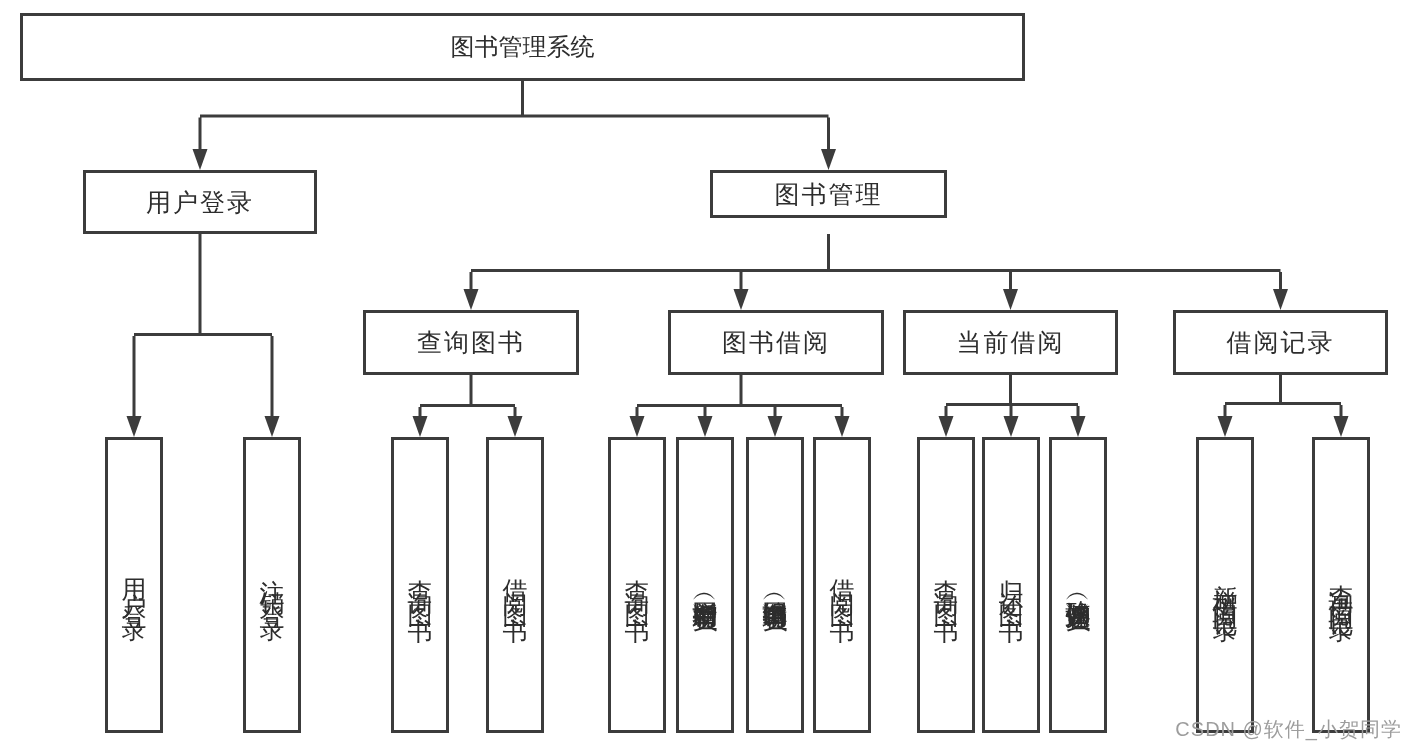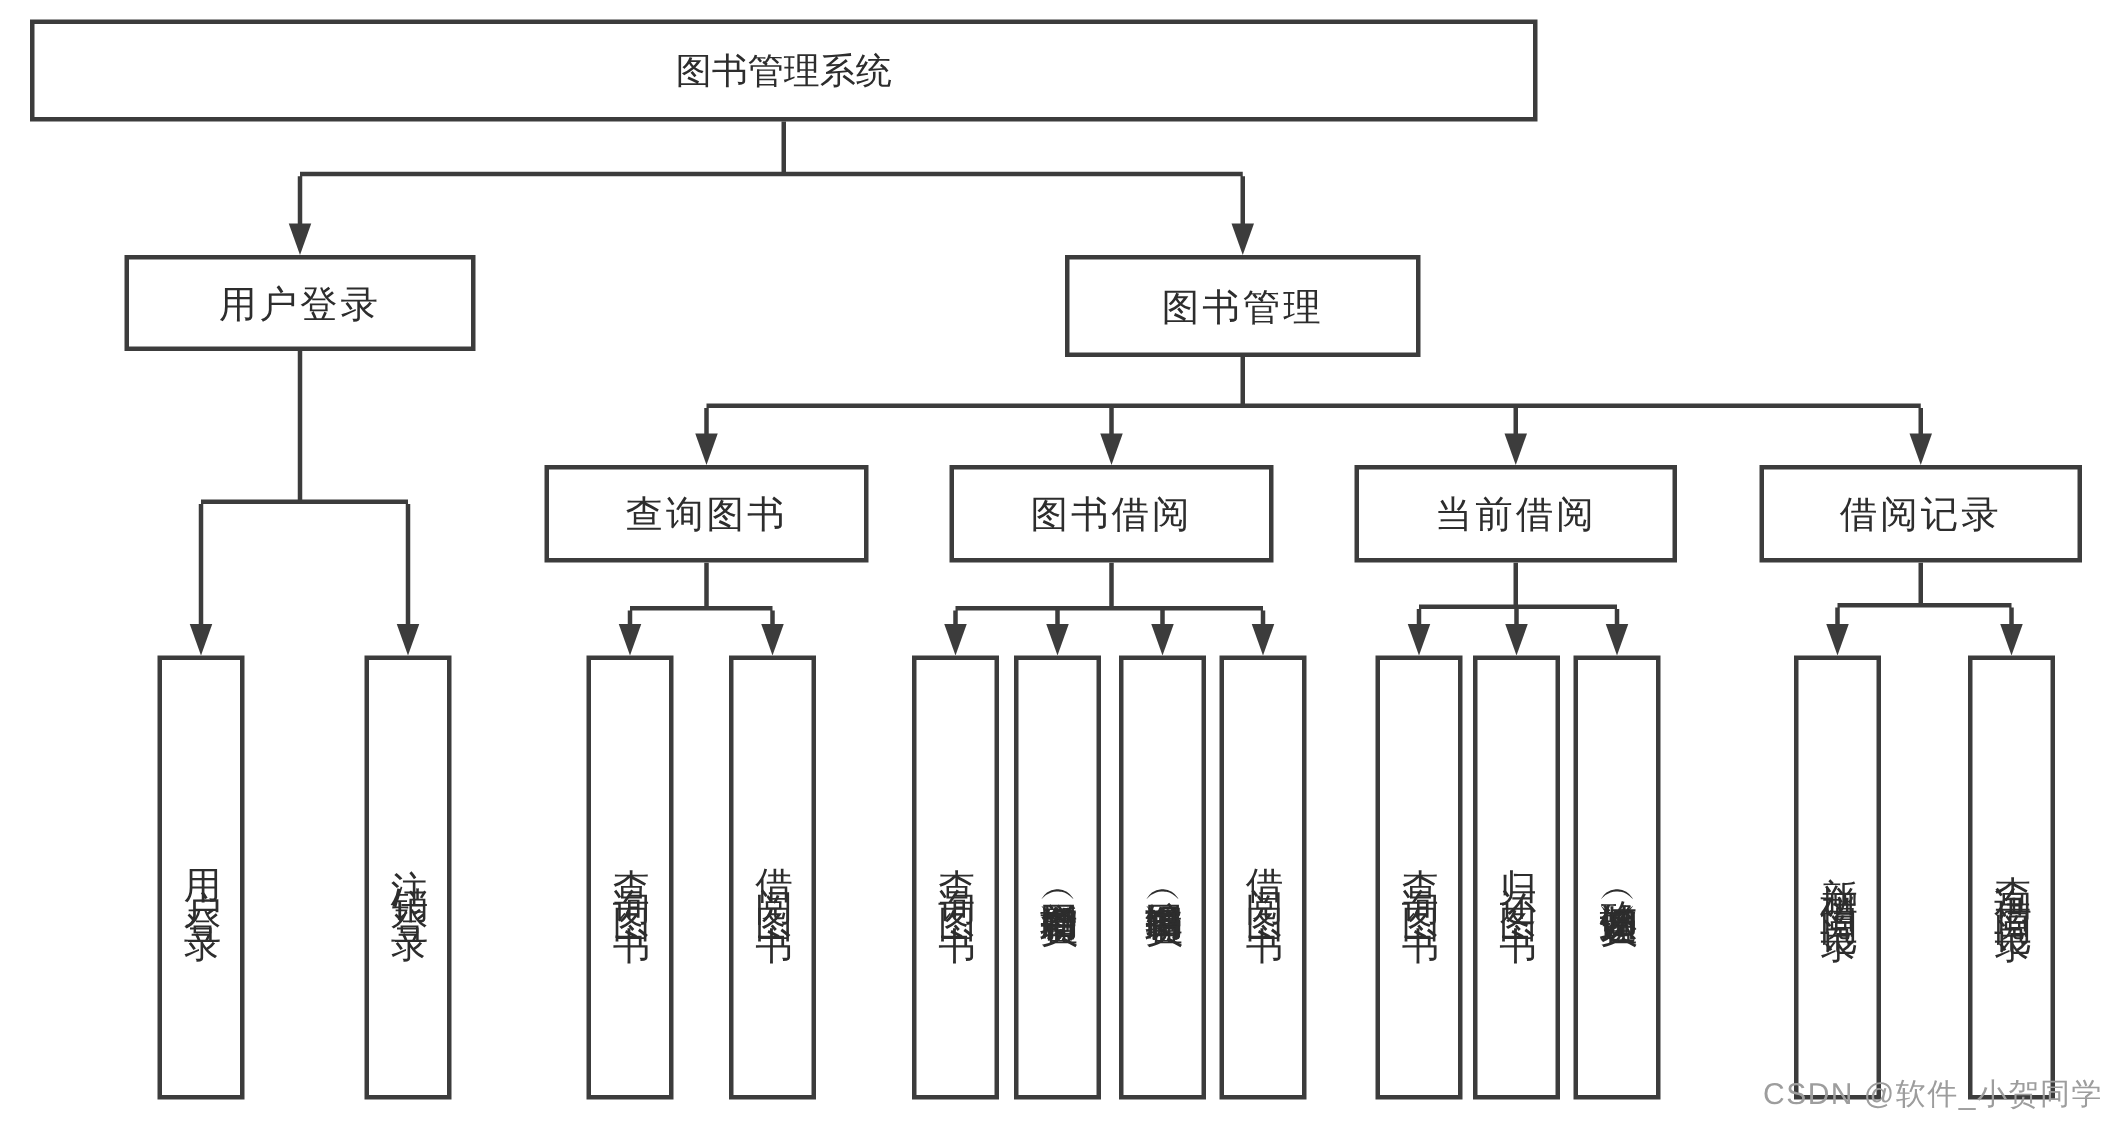--- a/index.html
+++ b/index.html
@@ -40,24 +40,24 @@
     text-orientation: mixed;
     letter-spacing: 13px;
     line-height: 1;
     white-space: nowrap;
   }
   .vbox .vlabel.mid  { letter-spacing: 7px; }
   .vbox .vlabel.long { letter-spacing: 1px; }
   
   .n-root { left: 20px;  top: 13px;  width: 1005px; height: 68px; }
   .n-ul   { left: 83px;  top: 170px; width: 234px;  height: 64px; }
-  .n-bm   { left: 710px; top: 170px; width: 237px;  height: 68px; }
+  .n-bm   { left: 710px; top: 170px; width: 237px;  height: 48px; }
   .n-l3   { top: 310px; width: 216px; height: 65px; }
   .n-rec  { left: 363px; }
-  .n-bb   { left: 633px; font-family: Liberation Mono, monospace; }
+  .n-bb   { left: 668px; font-family: Liberation Mono, monospace; }
   .n-cb   { left: 903px;  width: 215px; }
   .n-br   { left: 1173px; width: 215px; }
   .leaf   { top: 437px; width: 58px; height: 296px; }
   .lf-1a { left: 105px; }  .lf-1b { left: 243px; }
   .lf-2a { left: 391px; }  .lf-2b { left: 486px; }
   .lf-3a { left: 608px; }  .lf-3b { left: 676px; }
   .lf-3c { left: 746px; }  .lf-3d { left: 813px; }
   .lf-4a { left: 917px; }  .lf-4b { left: 982px; }  .lf-4c { left: 1049px; }
   .lf-5a { left: 1196px; } .lf-5b { left: 1312px; }
   #watermark {

